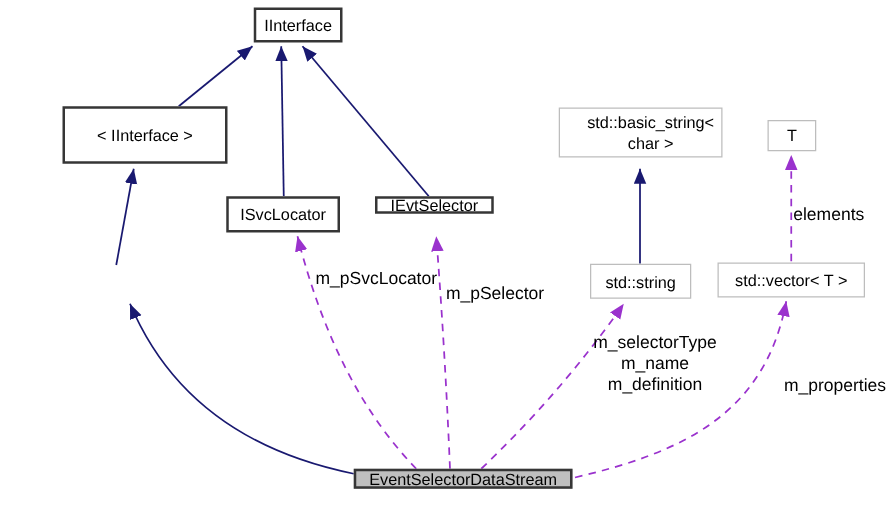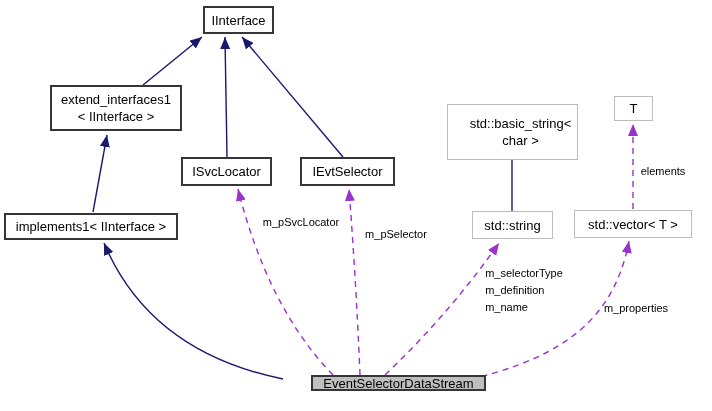--- a/index.html
+++ b/index.html
@@ -42,41 +42,41 @@
     white-space: nowrap;
   }
   .node.dark  { border: 2px solid var(--border-dark); }
   .node.light { border: 1px solid var(--border-light); }
   .node.current { border: 2px solid var(--border-dark); background: var(--current-fill); }
 
   .elabel {
     position: absolute;
     transform: translateX(-50%);
     color: var(--text);
-    font-size: 11px;
+    font-size: 14px;
     line-height: 15px;
     white-space: nowrap;
   }
-  .member-block { line-height: 17px; }
+  .member-block { text-align: center; line-height: 17px; }
 
   #n-iinterface  { left:203px; top:6px;   width:71px;  height:28px; }
   #n-extend      { left:50px;  top:85px;  width:132px; height:46px; }
   #n-implements  { left:4px;   top:213px; width:174px; height:27px; }
   #n-isvclocator { left:181px; top:157px; width:91px;  height:29px;text-align:center; }
-  #n-ievtselector{ left:300px; top:157px; width:95px;  height:29px;text-align:right; }
-  #n-basicstring { left:447px; top:104px;  width:131px; height:56px;padding-left:16px; }
+  #n-ievtselector{ left:300px; top:157px; width:95px;  height:14px;text-align:right; }
+  #n-basicstring { left:447px; top:86px;  width:131px; height:40px;padding-left:16px; }
   #n-t           { left:614px; top:96px;  width:39px;  height:25px; }
   #n-stdstring   { left:472px; top:211px; width:81px;  height:28px; }
   #n-stdvector   { left:574px; top:210px; width:118px; height:28px; }
-  #n-esds        { left:283px; top:375px; width:175px; height:16px;margin-left:28px; }
+  #n-esds        { left:283px; top:375px; width:175px; height:16px; }
 
   #l-psvclocator { left:301px; top:215px; }
   #l-pselector   { left:396px; top:215px;margin-top:12px; }
   #l-members     { left:524px; top:265px; }
-  #l-properties  { left:636px; top:301px; }
+  #l-properties  { left:668px; top:301px; }
   #l-elements    { left:663px; top:164px; }
 </style>
 </head>
 <body>
 
 <div id="stage">
 
   <svg id="edges" width="712" height="411" viewBox="0 0 712 411">
     <defs>
       <marker id="arr-inherit" markerUnits="userSpaceOnUse" markerWidth="13" markerHeight="11" refX="12" refY="5" orient="auto">
@@ -99,27 +99,23 @@
     <path class="e-usage" d="M385,375 Q450,313 499,243" marker-end="url(#arr-usage)"></path>
     <path class="e-usage" d="M460,382 C545,362 612,332 629,241" marker-end="url(#arr-usage)"></path>
     <path class="e-usage" d="M633,209 L633,124" marker-end="url(#arr-usage)"></path>
   </svg>
 
   <div class="node dark" id="n-iinterface">
     <span>IInterface</span>
   </div>
 
   <div class="node dark" id="n-extend">
-    <span>extend_interfaces1</span>
     <span>&lt; IInterface &gt;</span>
   </div>
 
-  <div class="node dark" id="n-implements">
-    <span>implements1&lt; IInterface &gt;</span>
-  </div>
 
   <div class="node dark" id="n-isvclocator">
     <span>ISvcLocator</span>
   </div>
 
   <div class="node dark" id="n-ievtselector">
     <span>IEvtSelector</span>
   </div>
 
   <div class="node light" id="n-basicstring">
@@ -142,21 +138,21 @@
   <div class="node current" id="n-esds">
     <span>EventSelectorDataStream</span>
   </div>
 
   <div class="elabel" id="l-psvclocator">m_pSvcLocator</div>
 
   <div class="elabel" id="l-pselector">m_pSelector</div>
 
   <div class="elabel member-block" id="l-members">
     <div>m_selectorType</div>
+    <div>m_name</div>
     <div>m_definition</div>
-    <div>m_name</div>
   </div>
 
   <div class="elabel" id="l-properties">m_properties</div>
 
   <div class="elabel" id="l-elements">elements</div>
 
 </div>
 
 </body></html>

